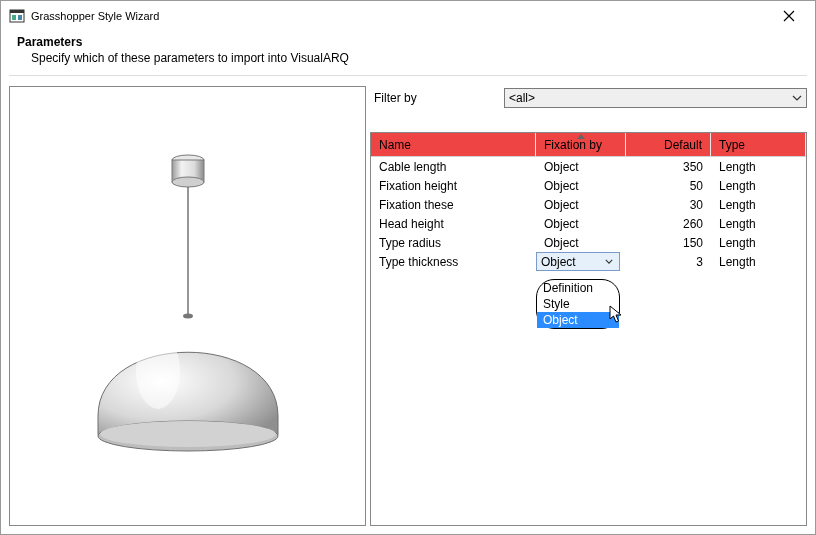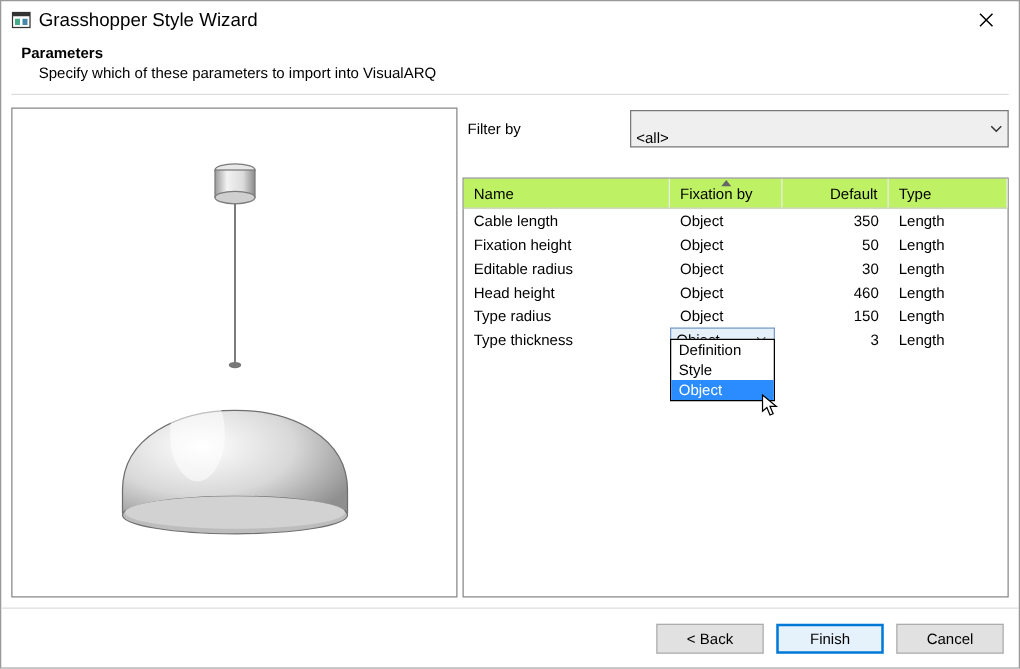--- a/index.html
+++ b/index.html
@@ -1,34 +1,34 @@
 <!DOCTYPE html>
 <html><head>
 <meta charset="utf-8">
 <style>
   * { box-sizing: border-box; }
   html, body { margin: 0; padding: 0; font-family: "Segoe UI", Tahoma, sans-serif; font-size: 12px; color: #000; }
   .window { width: 816px; height: 535px; border: 1px solid #999; background: #fff; display: flex; flex-direction: column; position: relative; }
   .titlebar { height: 30px; display: flex; align-items: center; padding: 0 6px 0 8px; }
   .titlebar .icon { width: 16px; height: 16px; margin-right: 6px; display: flex; align-items: center; justify-content: center; }
-  .titlebar .title { flex: 1; font-size: 15px; }
+  .titlebar .title { flex: 1; font-size: 11px; }
   .titlebar .close { width: 40px; height: 28px; display: flex; align-items: center; justify-content: center; cursor: default; }
   .header { padding: 4px 16px 10px 16px; }
   .header .section-title { font-weight: 700; font-size: 12px; }
   .header .section-desc { padding-left: 14px; font-size: 12px; margin-top: 2px; }
   .rule { height: 1px; background: #ddd; margin: 0 8px; }
   .body { flex: 1; display: flex; padding: 10px 8px 8px 8px; gap: 4px; min-height: 0; }
   .preview { width: 357px; border: 1px solid #888; background: #fff; display: flex; align-items: center; justify-content: center; }
   .right { flex: 1; display: flex; flex-direction: column; gap: 22px; min-width: 0; }
   .filter-row { display: flex; align-items: center; gap: 10px; padding: 2px 0 2px 4px; }
   .filter-row label { width: 120px; }
-  .select { flex: 1; height: 30px; border: 1px solid #7a7a7a; background: #efefef; display: flex; align-items: flex-end; padding: 0 4px; position: relative; }
+  .select { flex: 1; height: 20px; border: 1px solid #7a7a7a; background: #efefef; display: flex; align-items: center; padding: 0 4px; position: relative; }
   .select .chev { position: absolute; right: 4px; top: 50%; transform: translateY(-50%); }
   .grid { flex: 1; border: 1px solid #888; background: #fff; display: flex; flex-direction: column; position: relative; min-height: 0; }
-  .ghead { display: flex; height: 24px; border-bottom: 1px solid #d0d0d0; background: #bef264; align-items: flex-start; }
+  .ghead { display: flex; height: 24px; border-bottom: 1px solid #d0d0d0; background: #ef4444; align-items: flex-start; }
   .gh { padding: 0 8px; font-size: 12px; color: #000; display: flex; align-items: center; height: 100%; border-right: 1px solid #eaeaea; position: relative; }
   .gh.sort::after { content: ""; position: absolute; top: 1px; left: 50%; transform: translateX(-50%); width: 0; height: 0; border-left: 4px solid transparent; border-right: 4px solid transparent; border-bottom: 5px solid #666; }
   .col-name { width: 165px; flex: 0 0 165px; }
   .col-edit { width: 90px;  flex: 0 0 90px; }
   .col-def  { width: 85px;  flex: 0 0 85px; }
   .col-type { flex: 1; }
   .gbody { flex: 1; overflow: hidden; }
   .grow { display: flex; height: 19px; align-items: center; text-align: right; }
   .gc { padding: 0 8px; font-size: 12px; display: flex; align-items: center; height: 100%; }
   .gc.col-def { justify-content: flex-end; }
@@ -138,29 +138,29 @@
             <div class="gc col-def">350</div>
             <div class="gc col-type">Length</div>
           </div>
           <div class="grow">
             <div class="gc col-name">Fixation height</div>
             <div class="gc col-edit">Object</div>
             <div class="gc col-def">50</div>
             <div class="gc col-type">Length</div>
           </div>
           <div class="grow">
-            <div class="gc col-name">Editable radius</div>
+            <div class="gc col-name">Fixation these</div>
             <div class="gc col-edit">Object</div>
             <div class="gc col-def">30</div>
             <div class="gc col-type">Length</div>
           </div>
           <div class="grow">
             <div class="gc col-name">Head height</div>
             <div class="gc col-edit">Object</div>
-            <div class="gc col-def">460</div>
+            <div class="gc col-def">260</div>
             <div class="gc col-type">Length</div>
           </div>
           <div class="grow">
             <div class="gc col-name">Type radius</div>
             <div class="gc col-edit">Object</div>
             <div class="gc col-def">150</div>
             <div class="gc col-type">Length</div>
           </div>
           <div class="grow">
             <div class="gc col-name">Type thickness</div>
@@ -173,34 +173,29 @@
                     </svg>
                 </span>
               </div>
             </div>
             <div class="gc col-def">3</div>
             <div class="gc col-type">Length</div>
           </div>
 
         </div>
 
-        <div class="dropdown" style="left:165px; top:128px;">
+        <div class="dropdown" style="left:165px; top:146px;border-radius:18px;">
           <div class="opt">Definition</div>
           <div class="opt">Style</div>
           <div class="opt sel">Object</div>
         </div>
         <span class="cursor" style="left:238px; top:172px;">
           <svg width="18" height="20" viewBox="0 0 18 20">
             <path d="M1 1 L1 14 L4.5 11 L7 17 L9.5 16 L7 10 L12 10 Z" fill="#fff" stroke="#000" stroke-width="1"></path>
           </svg>
         </span>
 
       </div>
     </div>
   </div>
 
-  <div class="footer">
-    <div class="btn">&lt; Back</div>
-    <div class="btn primary">Finish</div>
-    <div class="btn">Cancel</div>
-  </div>
 
 </div>
 
 </body></html>

